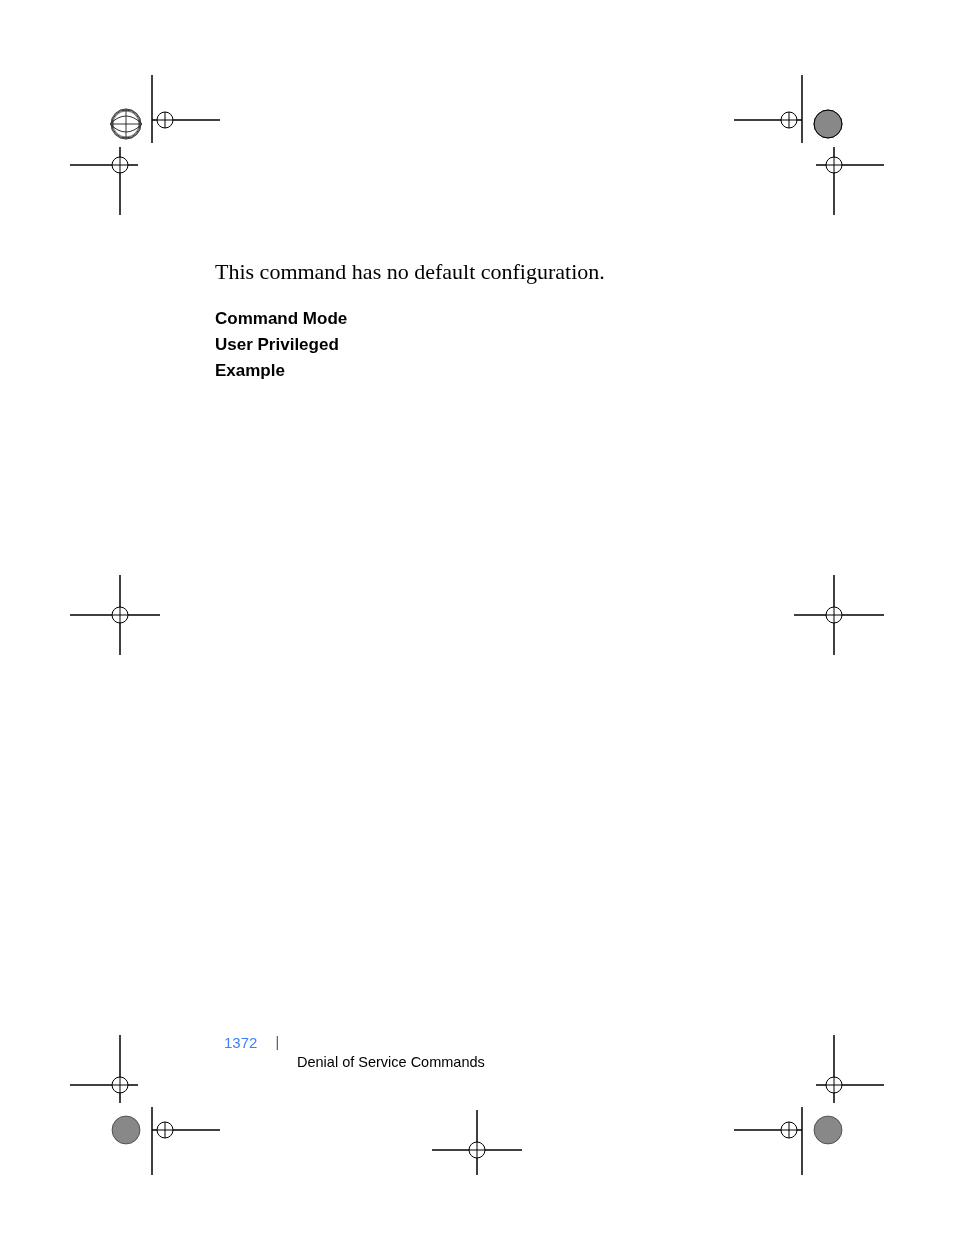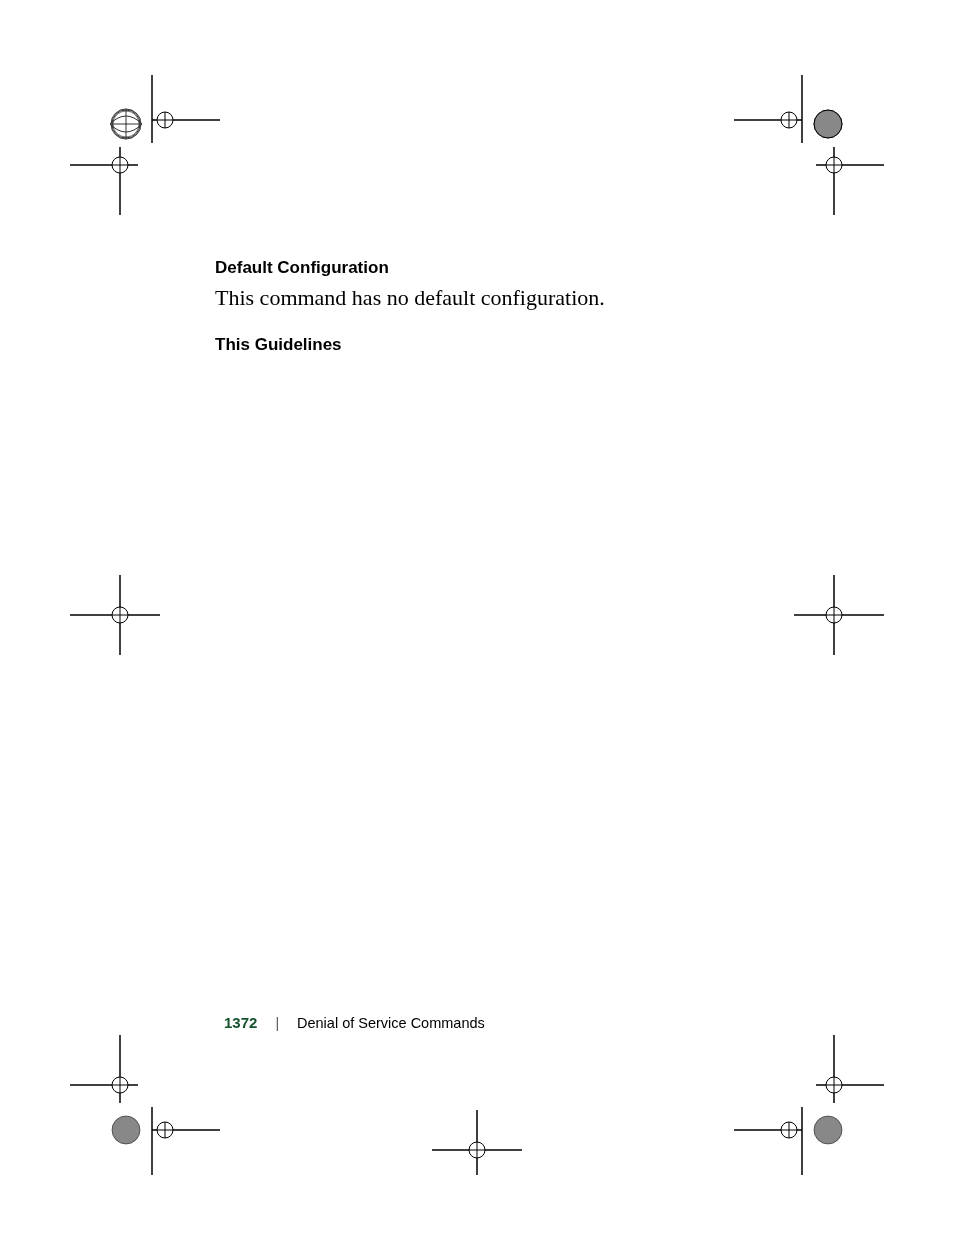--- a/index.html
+++ b/index.html
@@ -42,33 +42,34 @@
     }
     .footer {
       position: absolute;
       left: 224px;
       top: 1014px;
       display: flex;
       align-items: center;
       font-family: Arial, Helvetica, sans-serif;
     }
     .page-number {
-      font-weight: bold;
+      font-weight: normal;
       font-size: 15px;
-      color: #14532d;
+      color: #3b82f6;
     }
     .footer-divider {
       margin: 0 18px;
       color: #555;
       font-size: 14px;
     }
     .footer-text {
       font-size: 14.5px;
       color: #000;
       font-weight: normal;
+      margin-top: 40px;
     }
   </style>
 </head>
 <body>
 
 <div class="crop-mark" style="left:70px; top:75px;">
   <svg width="150" height="140" viewBox="0 0 150 140">
     <circle cx="56" cy="49" r="15" fill="none" stroke="#000" stroke-width="0.5"></circle>
     <circle cx="56" cy="49" r="15" fill="none" stroke="#000" stroke-width="0.5"></circle>
     <g stroke="#000" stroke-width="0.8">
@@ -164,25 +165,26 @@
     <circle cx="94" cy="95" r="14" fill="#888" stroke="#000" stroke-width="0.5"></circle>
     <line x1="0" y1="95" x2="68" y2="95" stroke="#000" stroke-width="1.5"></line>
     <line x1="68" y1="72" x2="68" y2="140" stroke="#000" stroke-width="1.5"></line>
     <circle cx="55" cy="95" r="8" fill="#fff" stroke="#000" stroke-width="1"></circle>
     <line x1="47" y1="95" x2="63" y2="95" stroke="#000" stroke-width="1"></line>
     <line x1="55" y1="87" x2="55" y2="103" stroke="#000" stroke-width="1"></line>
   </svg>
 </div>
 
 <div class="content">
-  <div class="heading">Default Configuration</div>
   <div class="body-text">This command has no default configuration.</div>
 
+  <div class="heading">Command Mode</div>
 
-  <div class="heading">This Guidelines</div>
+  <div class="heading">User Privileged</div>
 
+  <div class="heading">Example</div>
 </div>
 
 <div class="footer">
   <span class="page-number">1372</span>
   <span class="footer-divider">|</span>
   <span class="footer-text">Denial of Service Commands</span>
 </div>
 
 </body></html>

